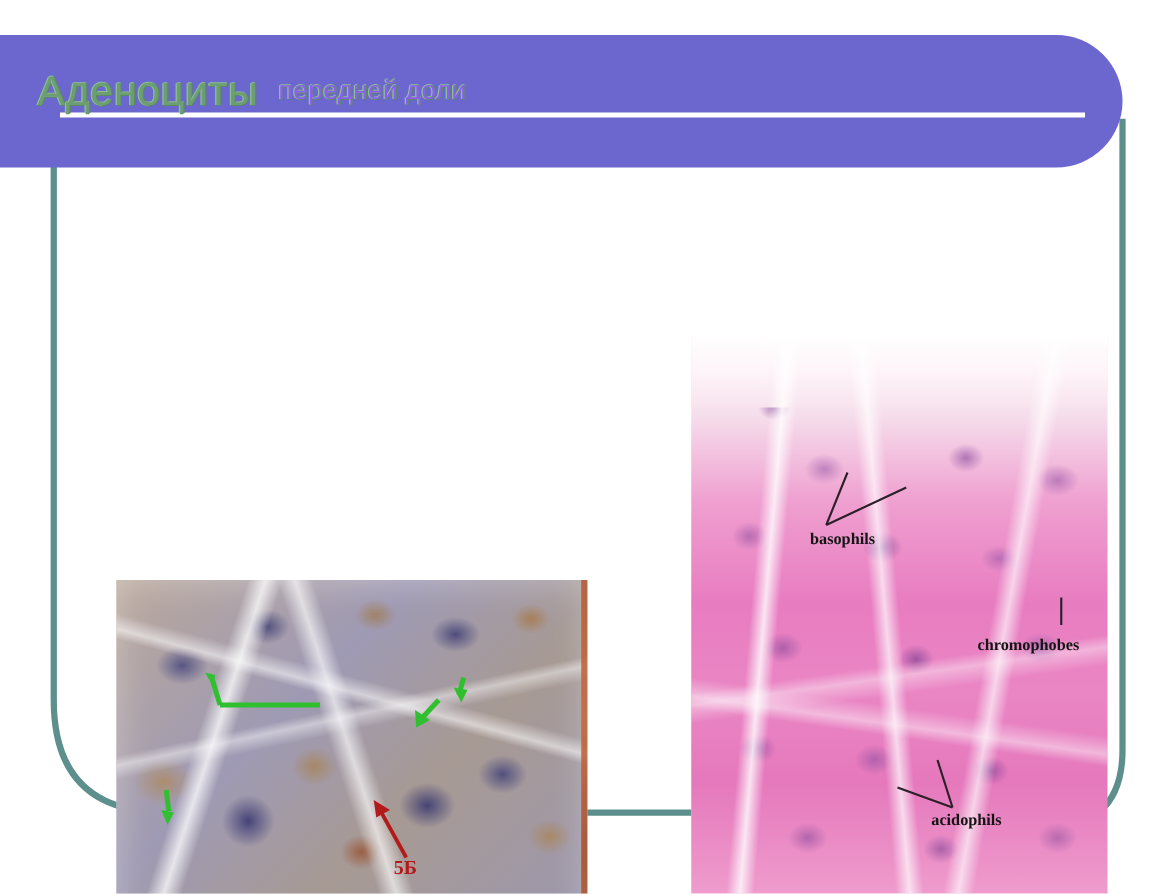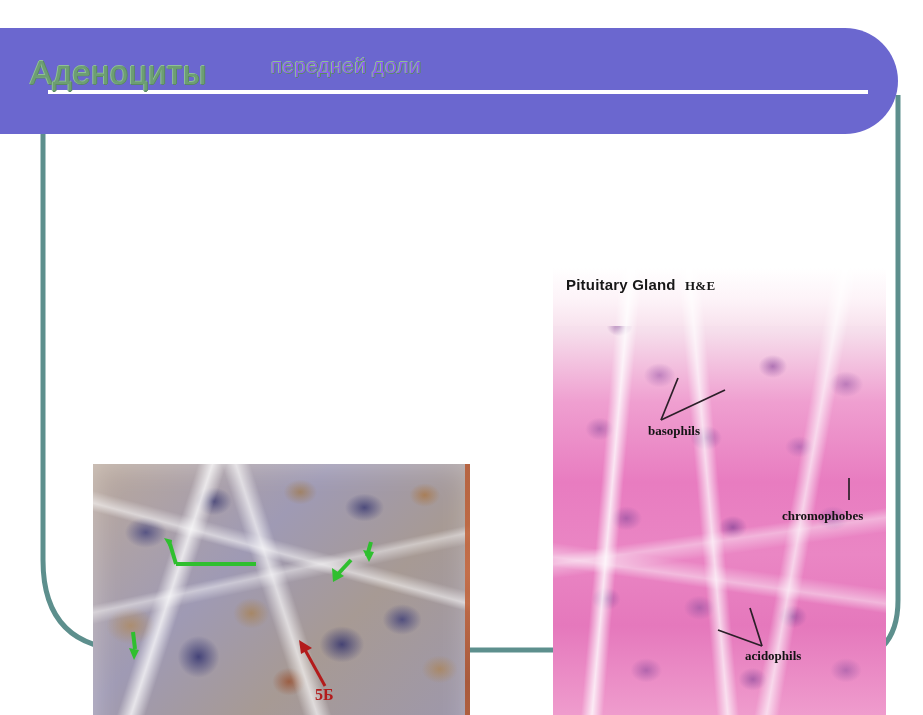--- a/index.html
+++ b/index.html
@@ -50,23 +50,22 @@
     height: 4px;
     background: #ffffff;
     z-index: 4;
   }
   .title-text-wrap {
     position: absolute;
     left: 30px;
     top: 54px;
     z-index: 5;
     display: flex;
-    align-items: flex-start;
-    white-space: nowrap;
-    gap: 48px;
+    align-items: center;
+    white-space: nowrap;
   }
   .title-main {
     font-size: 33px;
     font-weight: normal;
     color: #6d9e73;
     letter-spacing: 0.5px;
     text-shadow:
       -1px 0 0 #8fc195,
        1px 0 0 #5a8a61,
        0 -1px 0 #8fc195,
@@ -269,24 +268,20 @@
       <path d="M 206 176 L 219 184 L 208 190 Z" fill="#b31b1b"></path>
     </svg>
 
     <div class="anno-red">5Б</div>
   </div>
 
   <div class="figure figure-right">
     <div class="fig-right-top-band"></div>
     <div class="fig-right-webbing"></div>
 
-    <div class="anno-title">
-      <span>Pituitary Gland</span>
-      <span class="he">H&amp;E</span>
-    </div>
 
     <svg class="leader-svg" viewBox="0 0 333 447" xmlns="http://www.w3.org/2000/svg">
 
       <path d="M 108 152 L 125 110" stroke="#2b1f28" stroke-width="1.7" fill="none"></path>
       <path d="M 108 152 L 172 122" stroke="#2b1f28" stroke-width="1.7" fill="none"></path>
 
       <path d="M 296 210 L 296 232" stroke="#2b1f28" stroke-width="1.7" fill="none"></path>
 
       <path d="M 209 378 L 197 340" stroke="#2b1f28" stroke-width="1.7" fill="none"></path>
       <path d="M 209 378 L 165 362" stroke="#2b1f28" stroke-width="1.7" fill="none"></path>

